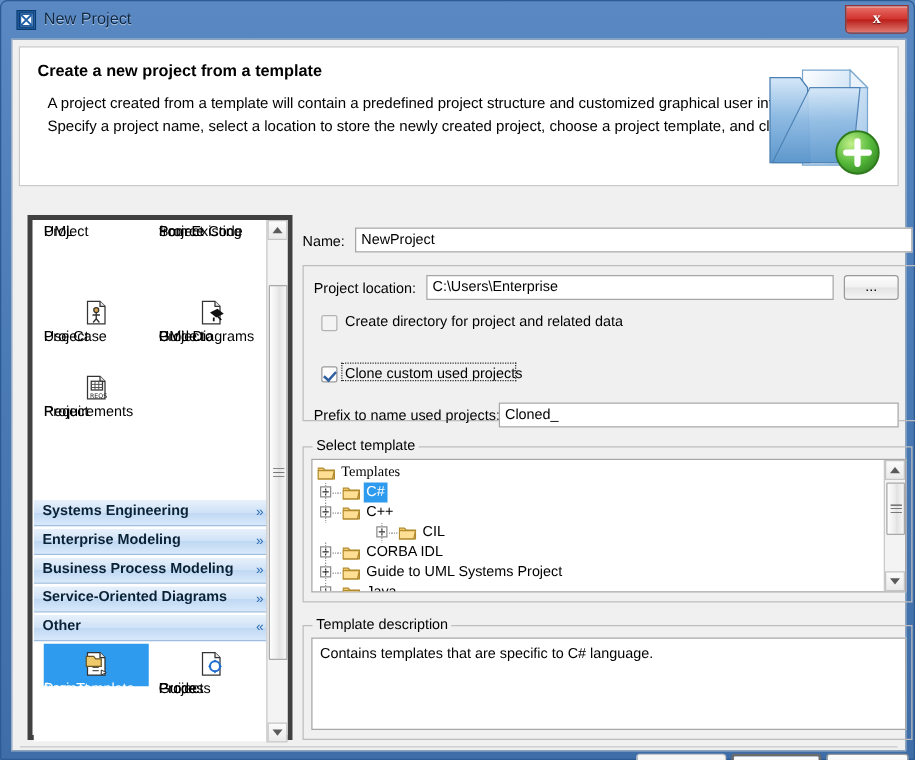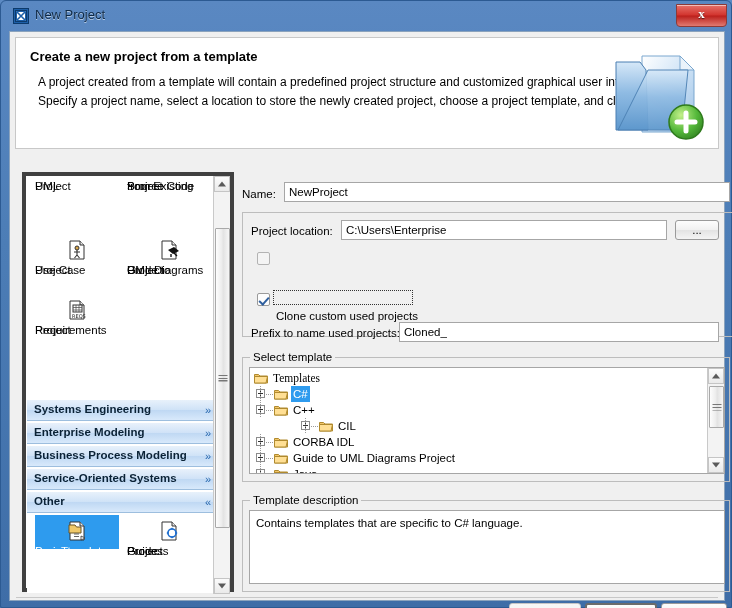--- a/index.html
+++ b/index.html
@@ -214,21 +214,21 @@
               </div>
               <div class="acc" style="top: 245px;">
                 <span class="at">Enterprise Modeling</span>
                 <span class="chev">»</span>
               </div>
               <div class="acc" style="top: 268px;">
                 <span class="at">Business Process Modeling</span>
                 <span class="chev">»</span>
               </div>
               <div class="acc" style="top: 291px;">
-                <span class="at">Service-Oriented Systems</span>
+                <span class="at">Service-Oriented Diagrams</span>
                 <span class="chev">»</span>
               </div>
               <div class="acc" style="top: 314px;">
                 <span class="at">Other</span>
                 <span class="chev">«</span>
               </div>
             </div>
           <div id="othertiles">
               <div class="cell sel" style="left: 8px; top: 338px; padding-top: 5px; padding-bottom: 5px;">
                 <span class="ico"><svg width="22" height="22" viewBox="0 0 22 22">
@@ -271,23 +271,24 @@
 
         <span class="lbl" style="left:0;top:16px;">Name:</span>
         <div class="tf" style="left:42px;top:10px;width:446px;height:20px;" placeholder="">NewProject</div>
 
         <div class="group" style="left:0;top:40px;width:528px;height:125px;">
           <span class="lbl" style="left:8px;top:12px;">Project location:</span>
           <div class="tf" style="left:98px;top:7px;width:326px;height:20px;" placeholder="">C:\Users\Enterprise</div>
           <div class="btn" style="left:432px;top:7px;width:44px;height:20px;line-height:18px;">...</div>
 
           <div class="cb off" style="left:14px;top:39px;"></div>
+          <span class="lbl" style="left:33px;top:39px;">Create directory for project and related data</span>
 
           <div class="cb on" style="left:14px;top:80px;"></div>
-          <span class="lbl" style="left:33px;top:80px;margin-top:17px;">Clone custom used projects</span>
+          <span class="lbl" style="left:33px;top:80px;">Clone custom used projects</span>
           <div class="focusring" style="left:30px;top:77px;width:140px;height:15px;"></div>
 
           <span class="lbl" style="left:8px;top:114px;">Prefix to name used projects:</span>
           <div class="tf" style="left:156px;top:109px;width:320px;height:20px;" placeholder="">Cloned_</div>
         </div>
 
         <div class="group" style="left:0;top:185px;width:488px;height:125px;">
           <span class="gt">Select template</span>
           <div class="treebox" style="left:6px;top:9px;width:476px;height:107px;">
             <div id="treerows">
@@ -339,21 +340,21 @@
                   <span class="tlabel" style="left: 41px; top: 0px;">CORBA IDL</span>
                 </div>
                 <div class="trow" style="top: 82px;">
                   <span class="exp" style="left: 6px; top: 3px;"></span>
                   <span class="dot" style="left: 16px; top: 8px; width: 7px;"></span>
                   <span class="vdot" style="left: 10px; top: 0px; height: 16px;"></span>
                   <span class="fold" style="left: 24px; top: 2px;"><svg width="14" height="12" viewBox="0 0 14 12">
                       <path d="M0.5 2.5 L4.5 2.5 L6 4 L13.5 4 L13.5 11 L0.5 11 Z" fill="#f3c66a" stroke="#b08a2e"></path>
                       <path d="M0.5 4.5 L13.5 4.5 L12 11 L0.5 11 Z" fill="#ffdf94" stroke="#b08a2e"></path>
                     </svg></span>
-                  <span class="tlabel" style="left: 41px; top: 0px;">Guide to UML Diagrams Project</span>
+                  <span class="tlabel" style="left: 41px; top: 0px;">Guide to UML Systems Project</span>
                 </div>
                 <div class="trow" style="top: 98px;">
                   <span class="exp" style="left: 6px; top: 3px;"></span>
                   <span class="vdot" style="left: 10px; top: 0px; height: 16px;"></span>
                   <span class="fold" style="left: 24px; top: 2px;"><svg width="14" height="12" viewBox="0 0 14 12">
                       <path d="M0.5 2.5 L4.5 2.5 L6 4 L13.5 4 L13.5 11 L0.5 11 Z" fill="#f3c66a" stroke="#b08a2e"></path>
                       <path d="M0.5 4.5 L13.5 4.5 L12 11 L0.5 11 Z" fill="#ffdf94" stroke="#b08a2e"></path>
                     </svg></span>
                   <span class="tlabel" style="left: 41px; top: 0px;">Java</span>
                 </div>

